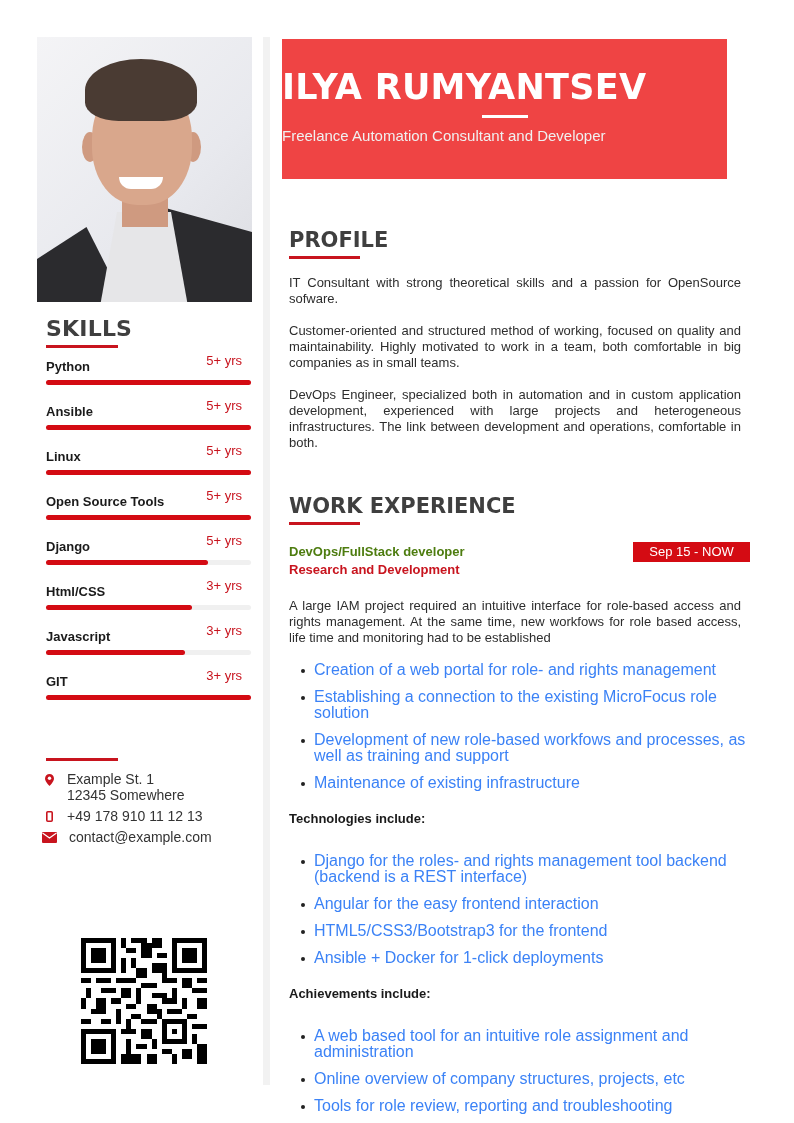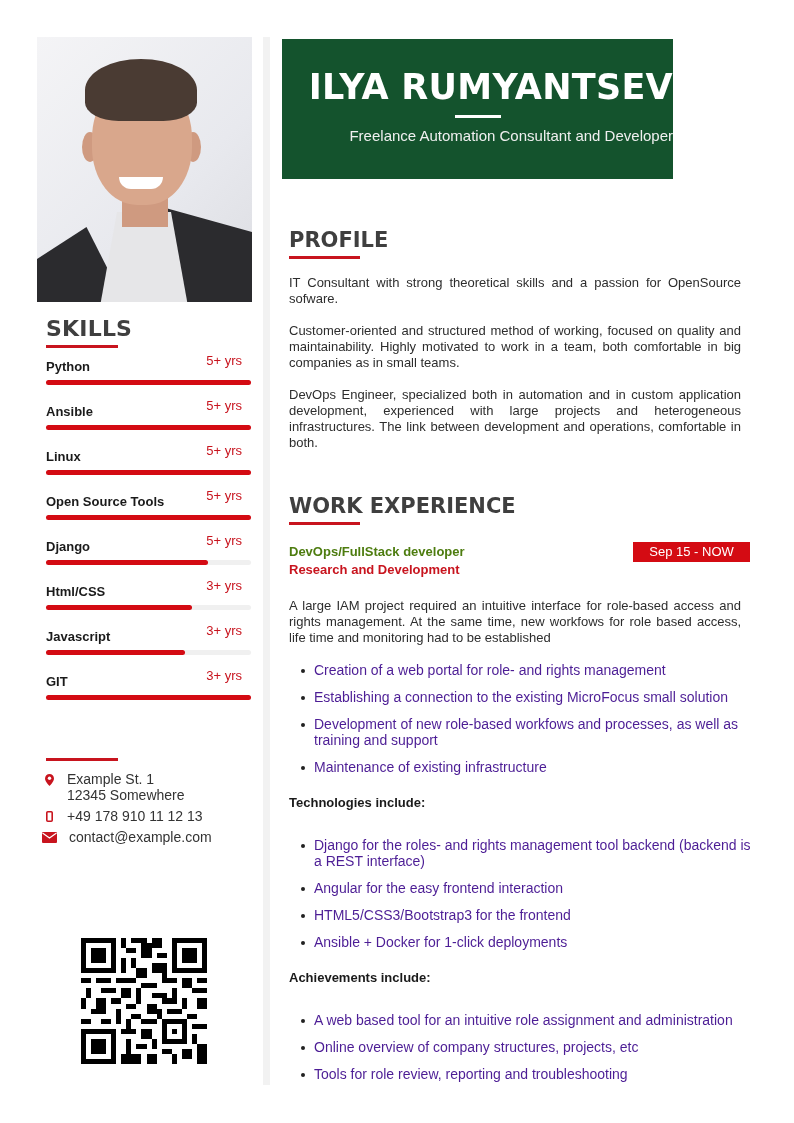--- a/index.html
+++ b/index.html
@@ -34,41 +34,41 @@
   .contact-item { display: flex; align-items: flex-start; margin-bottom: 5px; font-size: 14px; color: #333; line-height: 16px; }
   .contact-icon { width: 24px; display: flex; justify-content: center; padding-top: 3px; color: #c8141e; flex-shrink: 0; margin-left: 0px; }
   .contact-text { margin-left: 6px; }
 
   .qr { position: absolute; left: 81px; top: 938px; width: 126px; height: 126px; }
 
   
   .divider { position: absolute; left: 263px; top: 37px; width: 7px; height: 1048px; background: #f2f2f2; }
 
   
-  .header { position: absolute; left: 282px; top: 39px; width: 391px; height: 140px; background: #14532d; text-align: right; }
+  .header { position: absolute; left: 282px; top: 39px; width: 445px; height: 140px; background: #ef4444; text-align: left; }
   .name { font-family: "DejaVu Sans", sans-serif; font-weight: bold; color: #fff; font-size: 35px; margin-top: 28px; letter-spacing: 0.3px; }
   .name-rule { width: 46px; height: 3px; background: #fff; margin: 8px auto 0; }
   .subtitle { color: #f0f0f0; font-size: 15px; margin-top: 9px; }
 
   
   .main { position: absolute; left: 289px; top: 228px; width: 452px; }
   .section-title { font-family: "DejaVu Sans", sans-serif; font-weight: bold; font-size: 21px; color: #3f3f3f; }
   .section-rule { width: 71px; height: 3px; background: #c8141e; margin-top: 4px; }
   .para { font-size: 13px; line-height: 16px; color: #2d2d2d; text-align: justify; }
   .profile-paras { margin-top: 16px; }
   .profile-paras .para { margin-bottom: 16px; }
 
   .work { position: absolute; left: 289px; top: 494px; width: 470px; }
   .job-head { position: relative; margin-top: 19px; height: 40px; }
   .job-title { position: absolute; left: 0; top: 0; font-size: 13px; font-weight: bold; color: #4d7c0f; }
   .job-dept { position: absolute; left: 0; top: 18px; font-size: 13px; font-weight: bold; color: #c8141e; }
   .job-date { position: absolute; left: 344px; top: -2px; width: 117px; height: 20px; background: #d40b13; color: #fff; font-size: 13px; text-align: center; line-height: 20px; }
   .job-desc { margin-top: 14px; width: 452px; }
   ul.bullets { list-style: none; margin-top: 16px; margin-left: 12px; }
-  ul.bullets li { position: relative; padding-left: 13px; font-size: 14px; line-height: 16px; color: #4c1d95; margin-bottom: 11px; }
+  ul.bullets li { position: relative; padding-left: 13px; font-size: 16px; line-height: 16px; color: #3b82f6; margin-bottom: 11px; }
   ul.bullets li::before { content: ""; position: absolute; left: 0; top: 7px; width: 4px; height: 4px; border-radius: 50%; background: #222; }
   .sub-head { font-size: 13px; font-weight: bold; color: #1a1a1a; margin-top: 20px; }
 </style>
 </head>
 <body>
 
 <div class="left">
   <div class="photo">
     <div class="jacket-l"></div>
     <div class="jacket-r"></div>
@@ -286,21 +286,21 @@
   <div class="job-head">
     <div class="job-title">DevOps/FullStack developer</div>
     <div class="job-dept">Research and Development</div>
     <div class="job-date">Sep 15 - NOW</div>
   </div>
 
   <p class="para job-desc">A large IAM project required an intuitive interface for role-based access and rights management. At the same time, new workfows for role based access, life time and monitoring had to be established</p>
 
   <ul class="bullets">
     <li>Creation of a web portal for role- and rights management</li>
-    <li>Establishing a connection to the existing MicroFocus small solution</li>
+    <li>Establishing a connection to the existing MicroFocus role solution</li>
     <li>Development of new role-based workfows and processes, as well as training and support</li>
     <li>Maintenance of existing infrastructure</li>
   </ul>
 
   <div class="sub-head">Technologies include:</div>
   <ul class="bullets" style="margin-top:27px;">
     <li>Django for the roles- and rights management tool backend (backend is a REST interface)</li>
     <li>Angular for the easy frontend interaction</li>
     <li>HTML5/CSS3/Bootstrap3 for the frontend</li>
     <li>Ansible + Docker for 1-click deployments</li>

